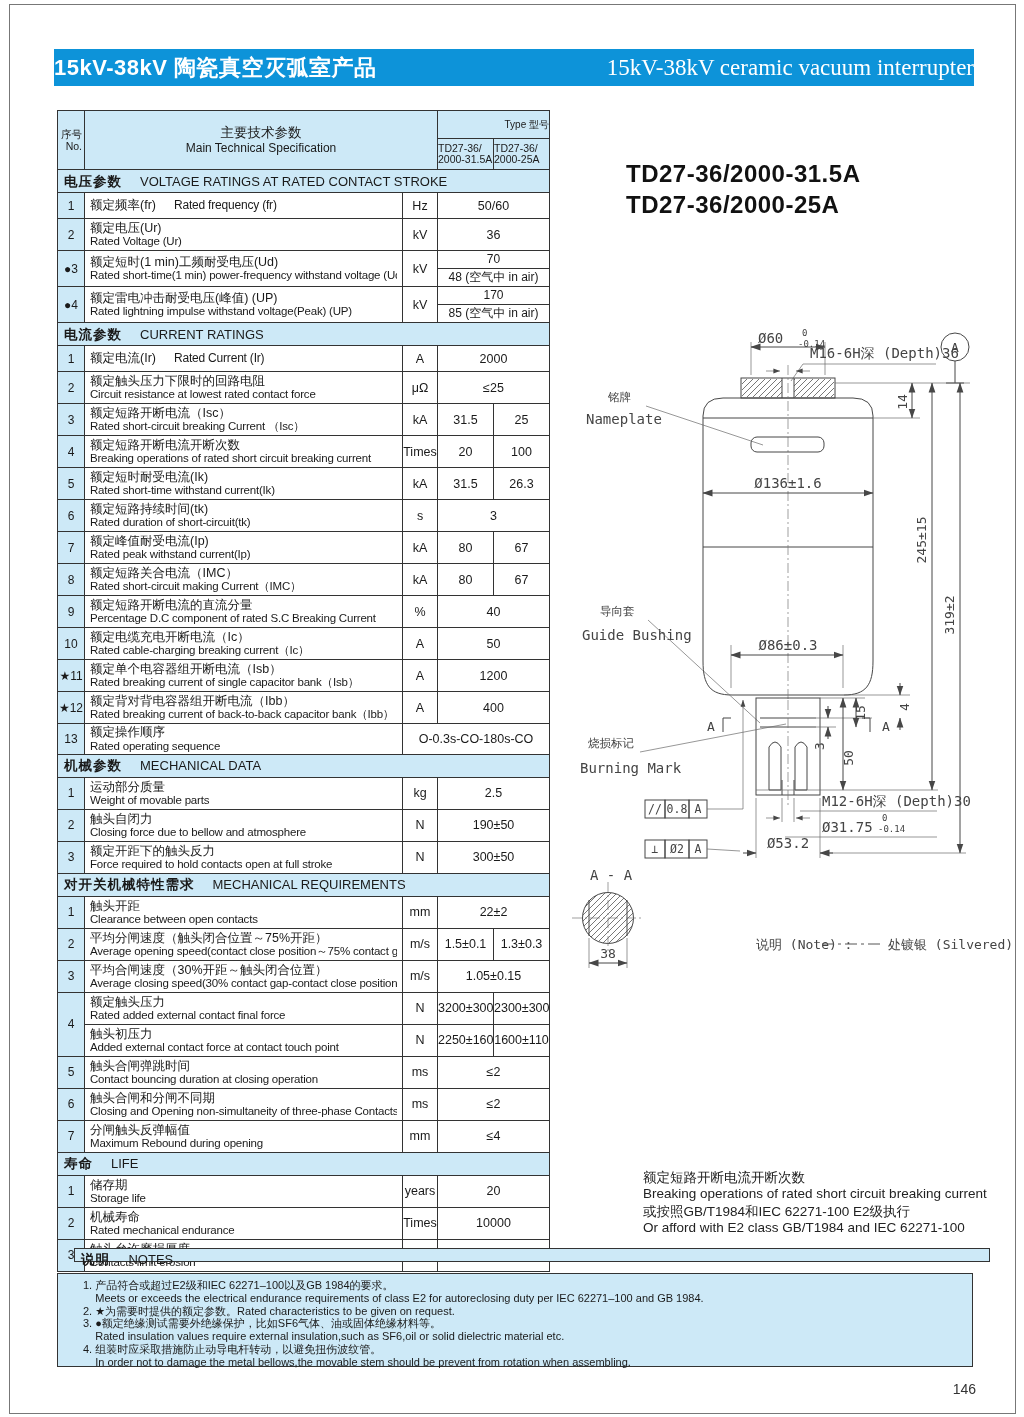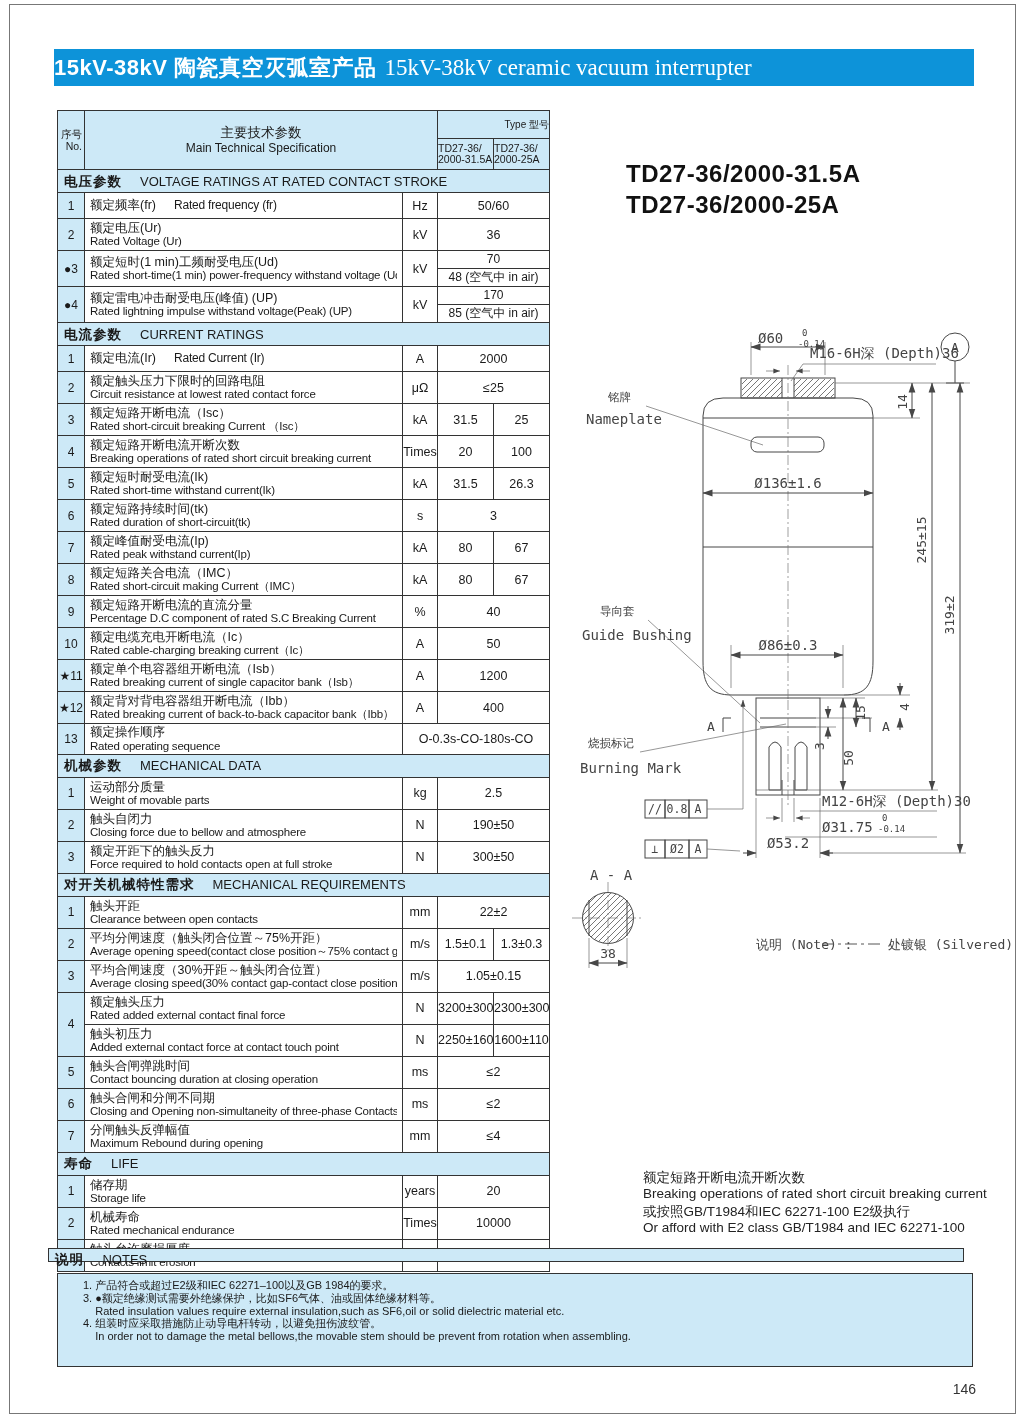--- a/index.html
+++ b/index.html
@@ -1,21 +1,21 @@
 <!DOCTYPE html>
 <html><head>
 <meta charset="utf-8">
 <style>
   :root{ --lb:#cde9f7; --bd:#333; --banner:#0d93d9; --ink:#1a1a1a; --cad:#474747; }
   html,body{margin:0;padding:0;background:#fff;}
   .page{position:relative;width:1024px;height:1417px;background:#fff;overflow:hidden;
         font-family:"Liberation Sans","DejaVu Sans",sans-serif;color:var(--ink);}
   .frame{position:absolute;left:9px;top:4px;right:8px;bottom:3px;border:1px solid #777;}
   .banner{position:absolute;left:54px;top:49px;width:920px;height:37px;background:var(--banner);
-          display:flex;align-items:center;justify-content:flex-start;color:#fff;white-space:nowrap;}
+          display:flex;align-items:center;justify-content:space-between;color:#fff;white-space:nowrap;}
   .banner .zh{font-weight:bold;font-size:22px;letter-spacing:.5px;}
   .banner .en{font-family:"Liberation Serif","DejaVu Serif",serif;font-size:23px;margin-left:8px;}
   .leftcol{position:absolute;left:57px;top:110px;width:492px;}
   table.spec-table{border-collapse:collapse;width:492px;table-layout:fixed;}
   .spec-table td{border:1px solid var(--bd);vertical-align:middle;padding:0;}
   .spec-table tr.h1{height:22px;} .spec-table tr.h2{height:24px;}
   .spec-table tr.sec{height:23px;} .spec-table tr.r1{height:26px;}
   .spec-table tr.r2{height:32px;} .spec-table tr.r3{height:36px;} .spec-table tr.r13{height:28px;}
   td.nohead{background:var(--lb);font-size:10.5px;text-align:right;padding:17px 2px;line-height:1.15;}
   td.spechead{background:var(--lb);text-align:center;line-height:1.2;}
@@ -26,21 +26,21 @@
   tr.sec .zh{font-weight:bold;font-size:13.5px;letter-spacing:1px;}
   tr.sec .en{font-size:13px;margin-left:18px;}
   td.no{background:var(--lb);text-align:center;font-size:12px;}
   td.spc{padding:1px 5px;line-height:1.16;}
   td.spc div{white-space:nowrap;overflow:hidden;}
   td.spc .zh{font-size:12.5px;} td.spc .en{font-size:11.5px;letter-spacing:-0.2px;}
   td.spc .zh.inline .en-in{font-size:12px;margin-left:18px;letter-spacing:-0.2px;}
   td.unit,td.val{text-align:center;font-size:12.5px;}
   td.stk{padding:0;} td.stk div{height:17px;line-height:17px;text-align:center;font-size:12px;}
   td.stk div+div{border-top:1px solid var(--bd);}
-  .notesbar{position:absolute;left:48px;top:1248px;width:916px;height:14px;background:var(--lb);
+  .notesbar{position:absolute;left:74px;top:1248px;width:916px;height:14px;background:var(--lb);
             border:1px solid var(--bd);box-sizing:border-box;padding:1px 6px;white-space:nowrap;}
   .notesbar .zh{font-weight:bold;font-size:13.5px;letter-spacing:1px;}
   .notesbar .en{font-size:13px;margin-left:14px;}
   .notesbox{position:absolute;left:57px;top:1273px;width:916px;height:94px;background:var(--lb);
             border:1.5px solid var(--bd);box-sizing:border-box;padding:5px 25px;}
   .notesbox div{font-size:11px;line-height:12.8px;white-space:pre-wrap;}
   .pagenum{position:absolute;right:48px;top:1381px;font-size:14px;color:#333;}
   svg.draw{position:absolute;left:560px;top:140px;}
   svg .ln{stroke:var(--cad);stroke-width:1;fill:none;}
   svg .tl{stroke:#6a6a6a;stroke-width:.7;fill:none;}
@@ -401,20 +401,22 @@
         </tbody>
     </table>
   </div>
 
   <div class="notesbar">
     <span class="zh">说明</span>
     <span class="en">NOTES</span>
   </div>
   <div class="notesbox">
       <div>1. 产品符合或超过E2级和IEC 62271–100以及GB 1984的要求。</div>
+      <div>    Meets or exceeds the electrical endurance requirements of class E2 for autoreclosing duty per IEC 62271–100 and GB 1984.</div>
+      <div>2. ★为需要时提供的额定参数。Rated characteristics to be given on request.</div>
       <div>3. ●额定绝缘测试需要外绝缘保护，比如SF6气体、油或固体绝缘材料等。</div>
       <div>    Rated insulation values require external insulation,such as SF6,oil or solid dielectric material etc.</div>
       <div>4. 组装时应采取措施防止动导电杆转动，以避免扭伤波纹管。</div>
       <div>    In order not to damage the metal bellows,the movable stem should be prevent from rotation when assembling.</div>
     </div>
 
   <div class="pagenum">146</div>
 
   <svg class="draw" width="464" height="1105" viewBox="0 0 464 1105">
     <defs>

